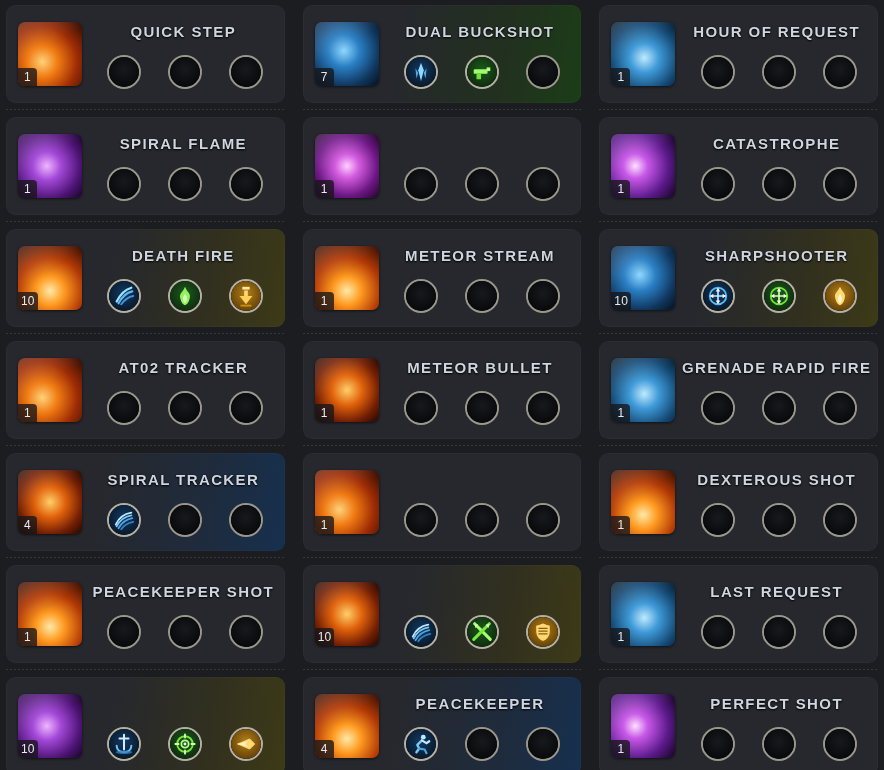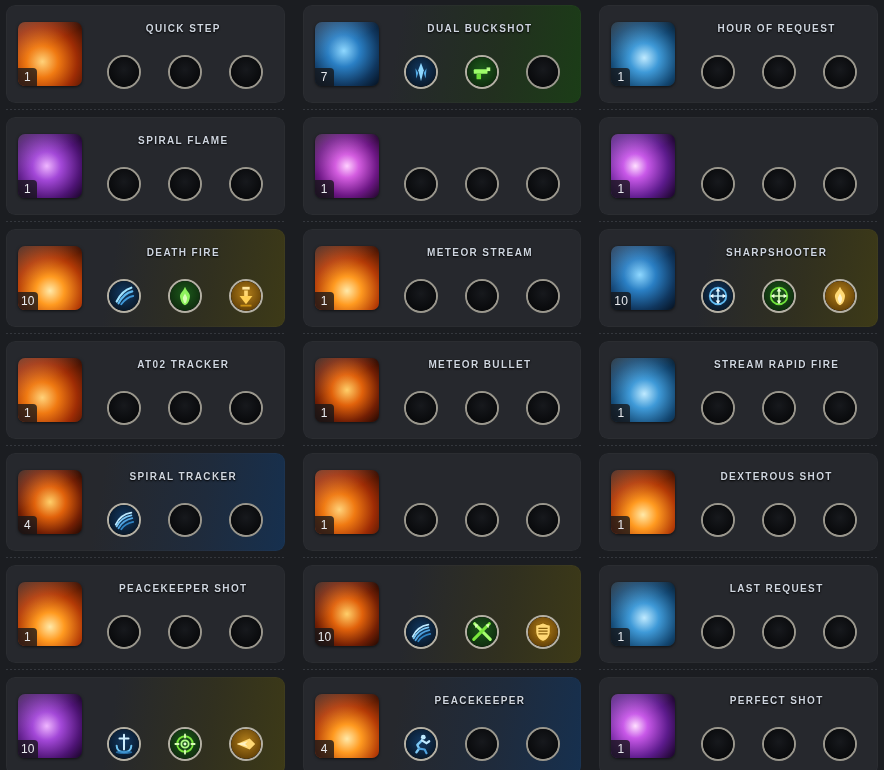--- a/index.html
+++ b/index.html
@@ -91,21 +91,21 @@
     text-align: center;
     border-top-right-radius: 4px;
     letter-spacing: .2px;
   }
 
   
   .title {
     flex: 1 1 auto;
     text-align: center;
     color: #cfd6e0;
-    font-size: 10px;
+    font-size: 15px;
     font-weight: bold;
     letter-spacing: 1.4px;
     text-shadow: 0 1px 2px #000, 0 0 1px #000;
     margin: 0 4px;
     align-self: flex-start;
     padding-top: 18px;
     white-space: nowrap;
   }
 
   
@@ -276,20 +276,21 @@
       </div>
       <div class="divider"></div>
     </div>
     <div class="cell">
       <div class="card">
         <div class="icon">
           <div class="art art-purp3"></div>
           <div class="gloss"></div>
           <div class="lvl">1</div>
         </div>
+        <div class="title">CATASTROPHE</div>
         <div class="runes">
           <div class="rune">
             <div class="bg bg-dark"></div>
           </div>
           <div class="rune">
             <div class="bg bg-dark"></div>
           </div>
           <div class="rune">
             <div class="bg bg-dark"></div>
           </div>
@@ -448,21 +449,21 @@
       </div>
       <div class="divider"></div>
     </div>
     <div class="cell">
       <div class="card">
         <div class="icon">
           <div class="art art-ice2"></div>
           <div class="gloss"></div>
           <div class="lvl">1</div>
         </div>
-        <div class="title">STREAM RAPID FIRE</div>
+        <div class="title">GRENADE RAPID FIRE</div>
         <div class="runes">
           <div class="rune">
             <div class="bg bg-dark"></div>
           </div>
           <div class="rune">
             <div class="bg bg-dark"></div>
           </div>
           <div class="rune">
             <div class="bg bg-dark"></div>
           </div>

